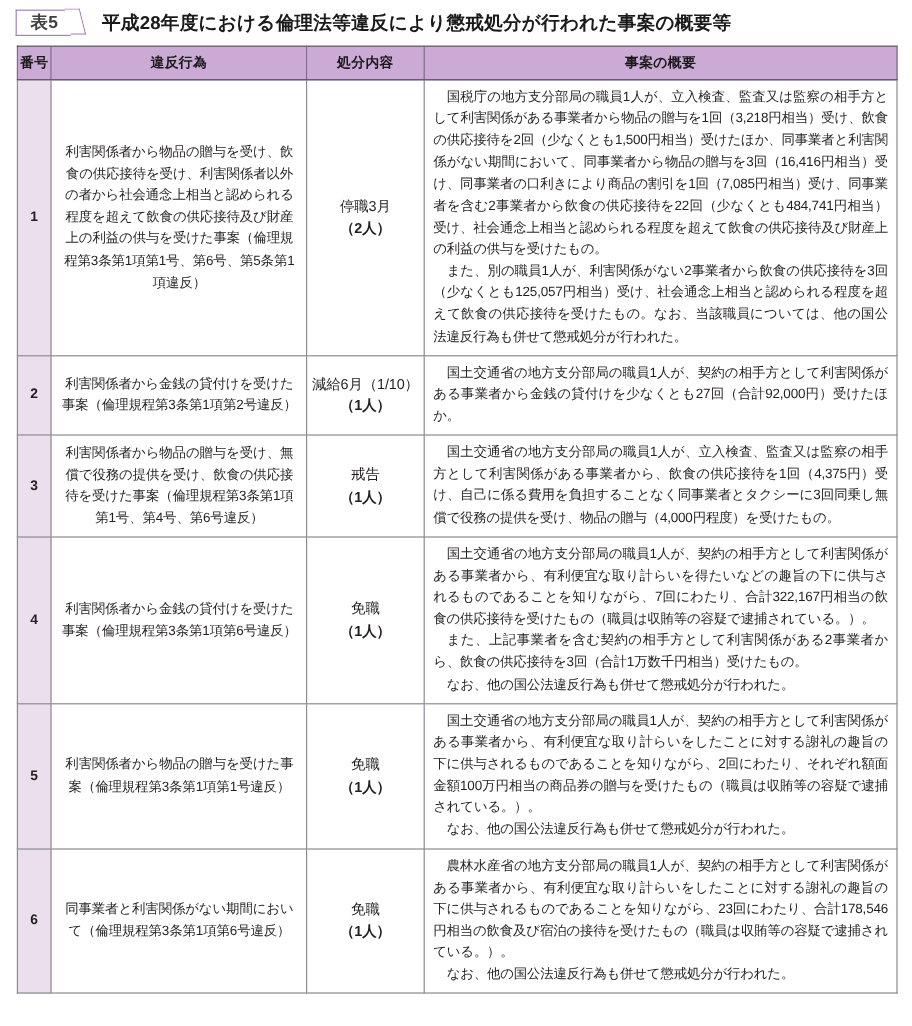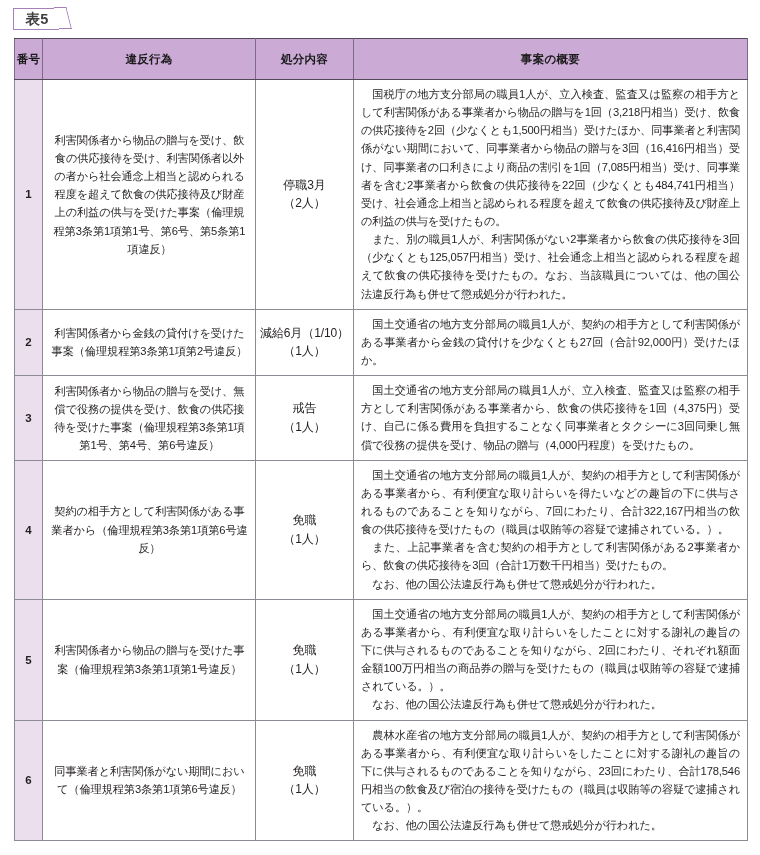--- a/index.html
+++ b/index.html
@@ -83,21 +83,21 @@
   table.data td {
     border: 1px solid #8c8a92;
     vertical-align: middle;
     box-sizing: border-box;
   }
   table.data thead th {
     background: #cbaad6;
     border-color: #7d6a86;
     border-top: 1.2px solid #4f4a55;
     border-bottom: 1.2px solid #4f4a55;
-    height: 41px;
+    height: 28px;
     font-size: 11.5px;
     font-weight: 700;
     color: #1a1a1a;
     text-align: center;
     letter-spacing: .3px;
   }
   .col-no    { width: 28px; }
   .col-act   { width: 213px; }
   .col-disp  { width: 98px; }
   .col-summ  { width: 394px; }
@@ -130,29 +130,30 @@
     line-height: 1.62;
     text-align: justify;
     text-justify: inter-character;
     letter-spacing: -0.15px;
     border-right: 1.2px solid #6d6a74;
   }
   td.cell-summ p {
     margin: 0;
     text-indent: 1em;
   }
-  .disp-count { display: block; }
+  .disp-count { display: block; font-weight: bold; }
 </style>
 </head>
 <body>
 
 <div class="title-row">
   <div class="table-badge">
     <span>表5</span>
   </div>
+  <div class="title-text">平成28年度における倫理法等違反により懲戒処分が行われた事案の概要等</div>
 </div>
 
 <div class="table-wrap">
   <table class="data">
     <colgroup>
       <col class="col-no">
         <col class="col-act">
         <col class="col-disp">
         <col class="col-summ">
     </colgroup>
@@ -185,21 +186,21 @@
         <tr>
           <td class="cell-no">3</td>
           <td class="cell-act">利害関係者から物品の贈与を受け、無償で役務の提供を受け、飲食の供応接待を受けた事案（倫理規程第3条第1項第1号、第4号、第6号違反）</td>
           <td class="cell-disp"><span>戒告</span><span class="disp-count">（1人）</span></td>
           <td class="cell-summ">
             <p>国土交通省の地方支分部局の職員1人が、立入検査、監査又は監察の相手方として利害関係がある事業者から、飲食の供応接待を1回（4,375円）受け、自己に係る費用を負担することなく同事業者とタクシーに3回同乗し無償で役務の提供を受け、物品の贈与（4,000円程度）を受けたもの。</p>
           </td>
         </tr>
         <tr>
           <td class="cell-no">4</td>
-          <td class="cell-act">契約の相手方として利害関係がある事業者から（倫理規程第3条第1項第6号違反）</td>
+          <td class="cell-act">利害関係者から金銭の貸付けを受けた事案（倫理規程第3条第1項第6号違反）</td>
           <td class="cell-disp"><span>免職</span><span class="disp-count">（1人）</span></td>
           <td class="cell-summ">
             <p>国土交通省の地方支分部局の職員1人が、契約の相手方として利害関係がある事業者から、有利便宜な取り計らいを得たいなどの趣旨の下に供与されるものであることを知りながら、7回にわたり、合計322,167円相当の飲食の供応接待を受けたもの（職員は収賄等の容疑で逮捕されている。）。</p>
             <p>また、上記事業者を含む契約の相手方として利害関係がある2事業者から、飲食の供応接待を3回（合計1万数千円相当）受けたもの。</p>
             <p>なお、他の国公法違反行為も併せて懲戒処分が行われた。</p>
           </td>
         </tr>
         <tr>
           <td class="cell-no">5</td>
           <td class="cell-act">利害関係者から物品の贈与を受けた事案（倫理規程第3条第1項第1号違反）</td>

